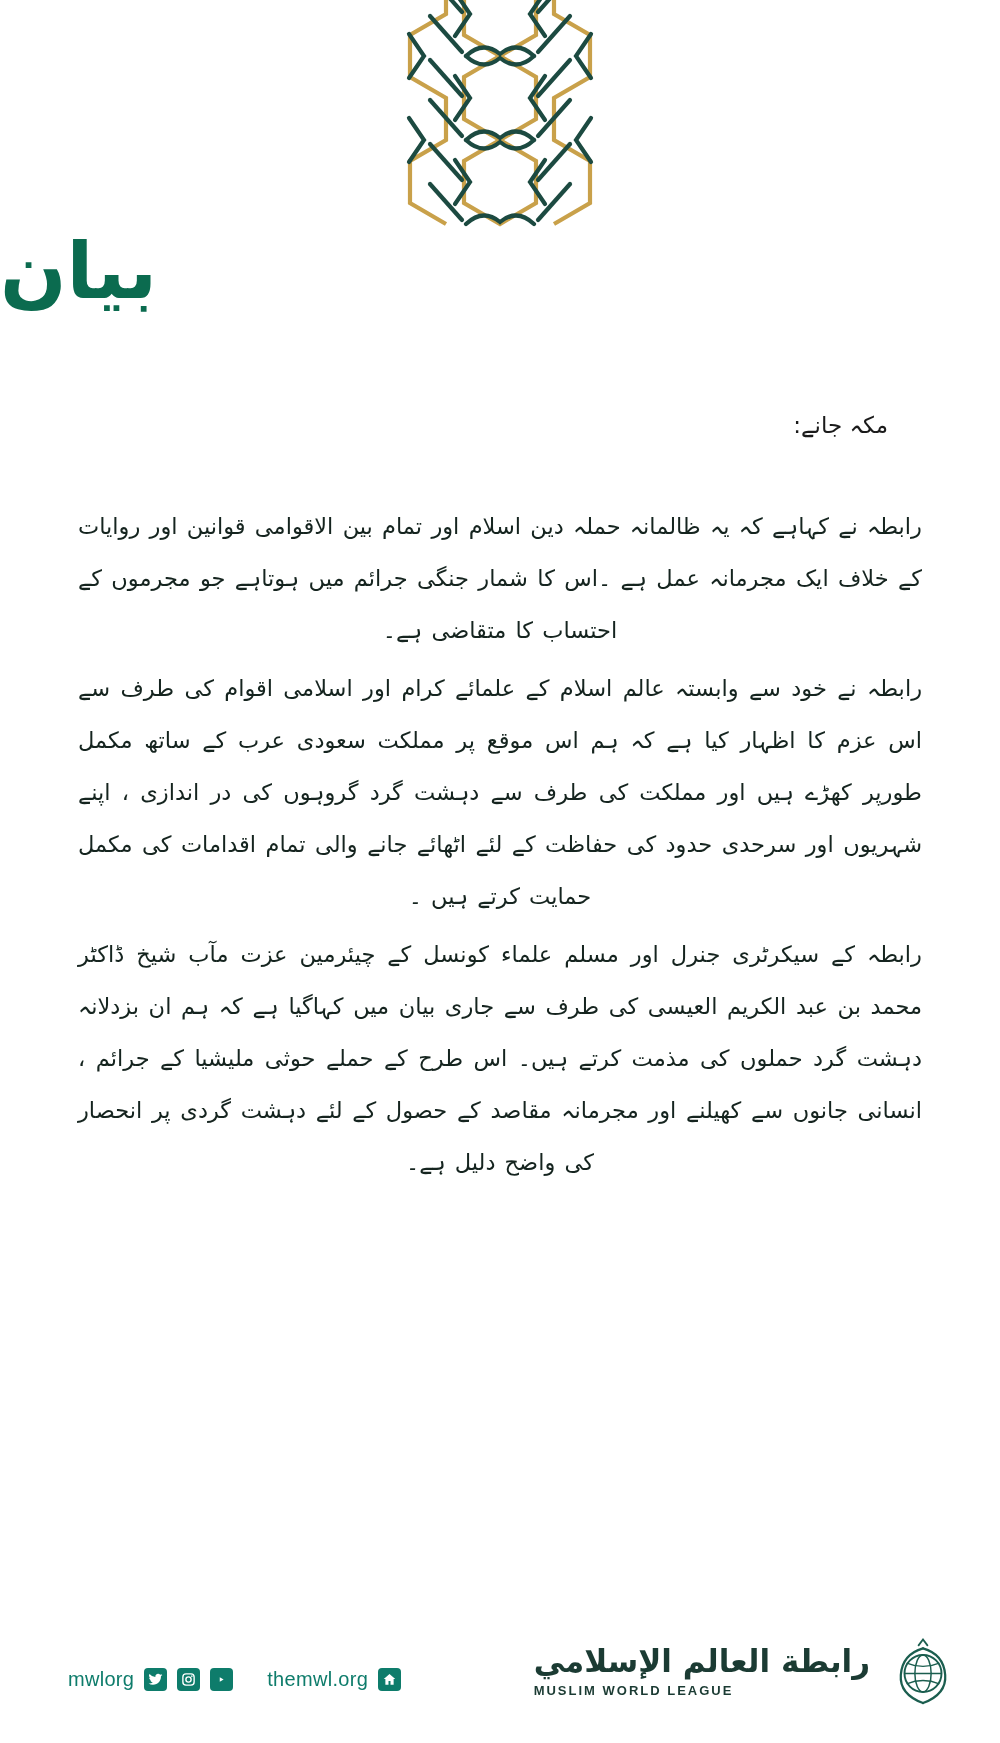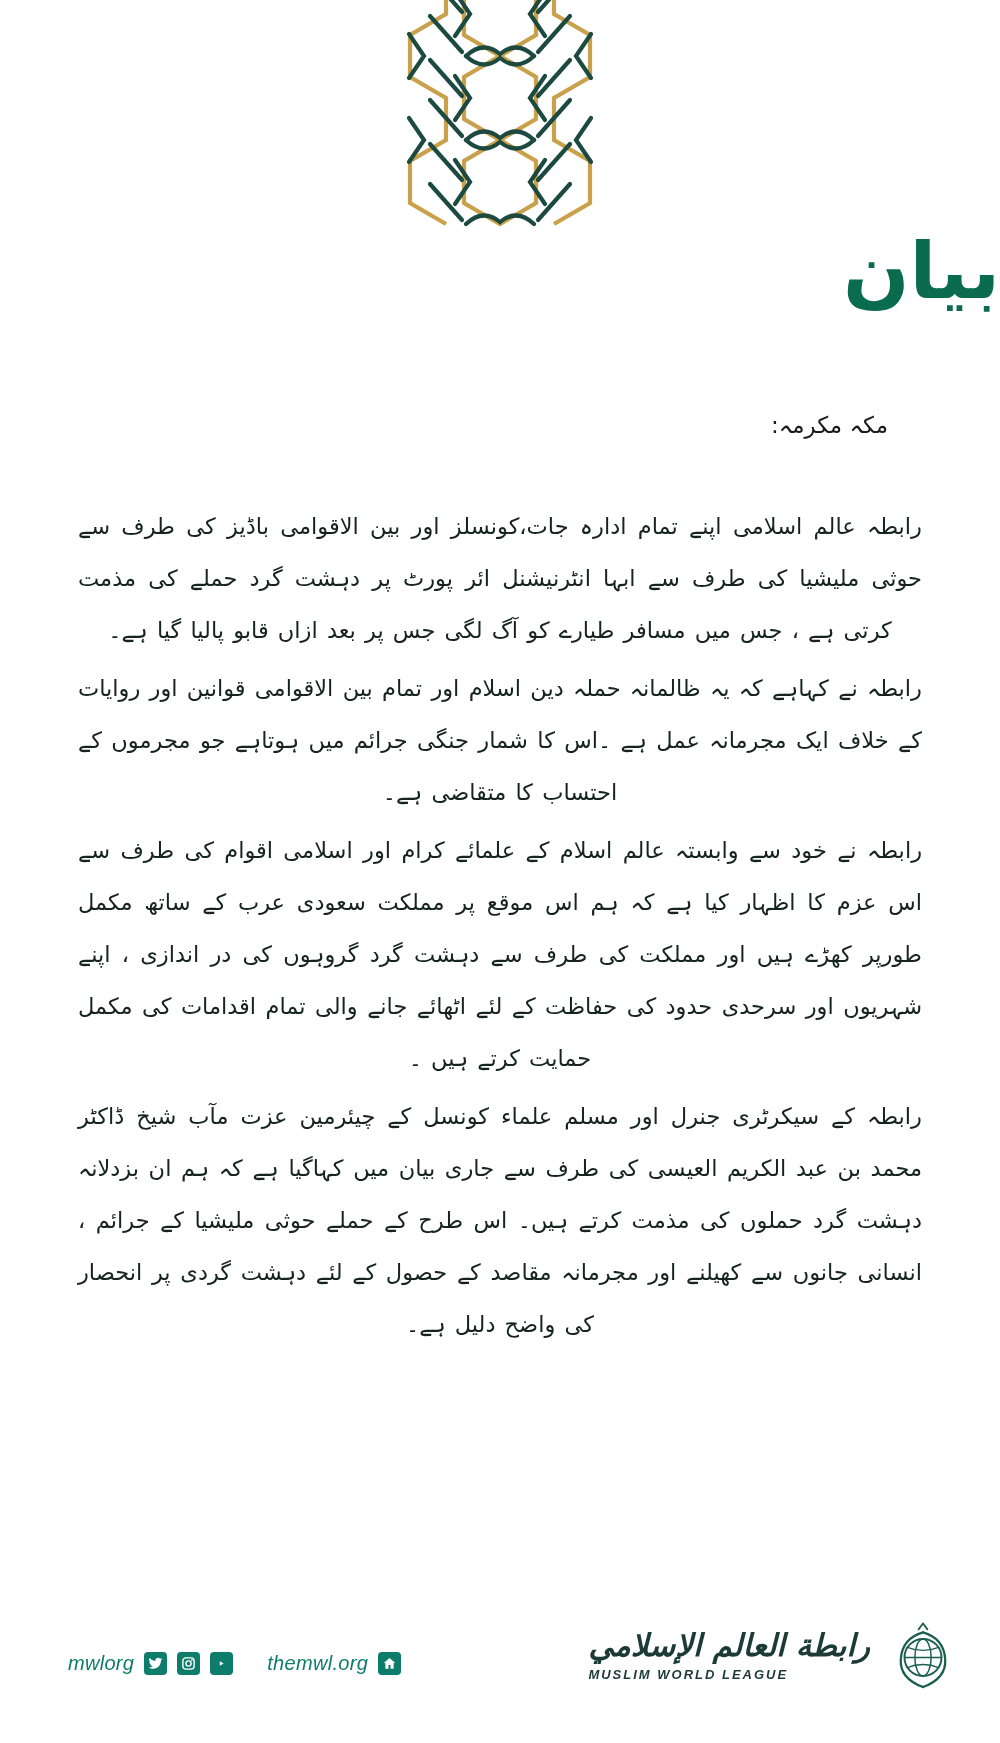--- a/index.html
+++ b/index.html
@@ -15,21 +15,21 @@
   .ornament{
     position:absolute;left:0;right:0;top:0;
     height:228px;
     display:flex;justify-content:center;align-items:flex-start;
   }
   .ornament svg{display:block;}
 
   
   .title-wrap{
     position:absolute;left:0;right:0;top:232px;
-    text-align:right;
+    text-align:left;
   }
   .title{
     display:inline-block;
     color:#0B6B4F;
     font-size:78px;
     line-height:1.0;
     font-family:"DejaVu Sans","Liberation Sans",sans-serif;
     font-weight:700;
     letter-spacing:0;
   }
@@ -60,21 +60,21 @@
     margin:0 0 6px 0;
     text-align:justify;
     text-align-last:center;
     direction:rtl;
     word-spacing:2px;
   }
   .para.p1{text-align-last:center;}
 
   
   .footer{
-    position:absolute;left:0;right:0;bottom:16px;height:150px;font-style:italic;
+    position:absolute;left:0;right:0;bottom:0;height:150px;
   }
   .footer-left{
     position:absolute;left:68px;bottom:52px;
     display:flex;align-items:center;gap:10px;
     direction:ltr;
   }
   .handle{
     color:#0E7C6B;
     font-family:"Liberation Sans","DejaVu Sans",sans-serif;
     font-size:20px;
@@ -198,24 +198,23 @@
       <g transform="translate(178,140) scale(-1,1)">
           <use href="#chev" x="0" y="0"></use>
         </g>
     </svg>
   </div>
 
   <div class="title-wrap">
     <span class="title">بیان</span>
   </div>
 
-  <div class="dateline">مکہ مکرمہ:</div>
+  <div class="dateline">مکہ جانے:</div>
 
   <div class="body-block">
-    <p class="para p1">رابطہ عالم اسلامی  اپنے  تمام ادارہ جات،کونسلز اور بین الاقوامی باڈیز کی طرف سے  حوثی ملیشیا کی طرف سے ابہا انٹرنیشنل ائر پورٹ  پر دہشت گرد حملے کی مذمت کرتی ہے ، جس میں مسافر طیارے کو آگ لگی جس پر  بعد ازاں قابو پالیا گیا ہے۔</p>
     <p class="para">رابطہ نے   کہاہے کہ  یہ ظالمانہ حملہ دین اسلام اور تمام بین الاقوامی قوانین اور روایات کے خلاف ایک مجرمانہ عمل ہے ۔اس کا شمار جنگی جرائم میں ہوتاہے جو مجرموں کے احتساب کا متقاضی ہے۔</p>
     <p class="para">رابطہ نے خود سے وابستہ عالم اسلام کے علمائے کرام اور اسلامی اقوام کی طرف سے اس عزم کا اظہار کیا ہے کہ ہم اس موقع پر مملکت سعودی عرب کے ساتھ مکمل طورپر کھڑے ہیں اور مملکت کی طرف سے  دہشت گرد  گروہوں کی در اندازی ، اپنے شہریوں اور سرحدی حدود کی حفاظت کے لئے  اٹھائے جانے والی تمام اقدامات کی  مکمل حمایت کرتے ہیں ۔</p>
     <p class="para">رابطہ  کے سیکرٹری جنرل  اور مسلم علماء کونسل کے چیئرمین عزت مآب شیخ ڈاکٹر محمد بن عبد الکریم العیسی کی طرف سے جاری بیان میں کہاگیا ہے کہ  ہم  ان بزدلانہ دہشت گرد حملوں کی مذمت کرتے ہیں۔ اس طرح کے حملے   حوثی ملیشیا کے جرائم ، انسانی جانوں سے کھیلنے  اور  مجرمانہ مقاصد کے حصول کے لئے دہشت گردی  پر انحصار کی واضح دلیل ہے۔</p>
   </div>
 
   <div class="footer">
 
     <div class="footer-left">
       <span class="handle">mwlorg</span>
 

